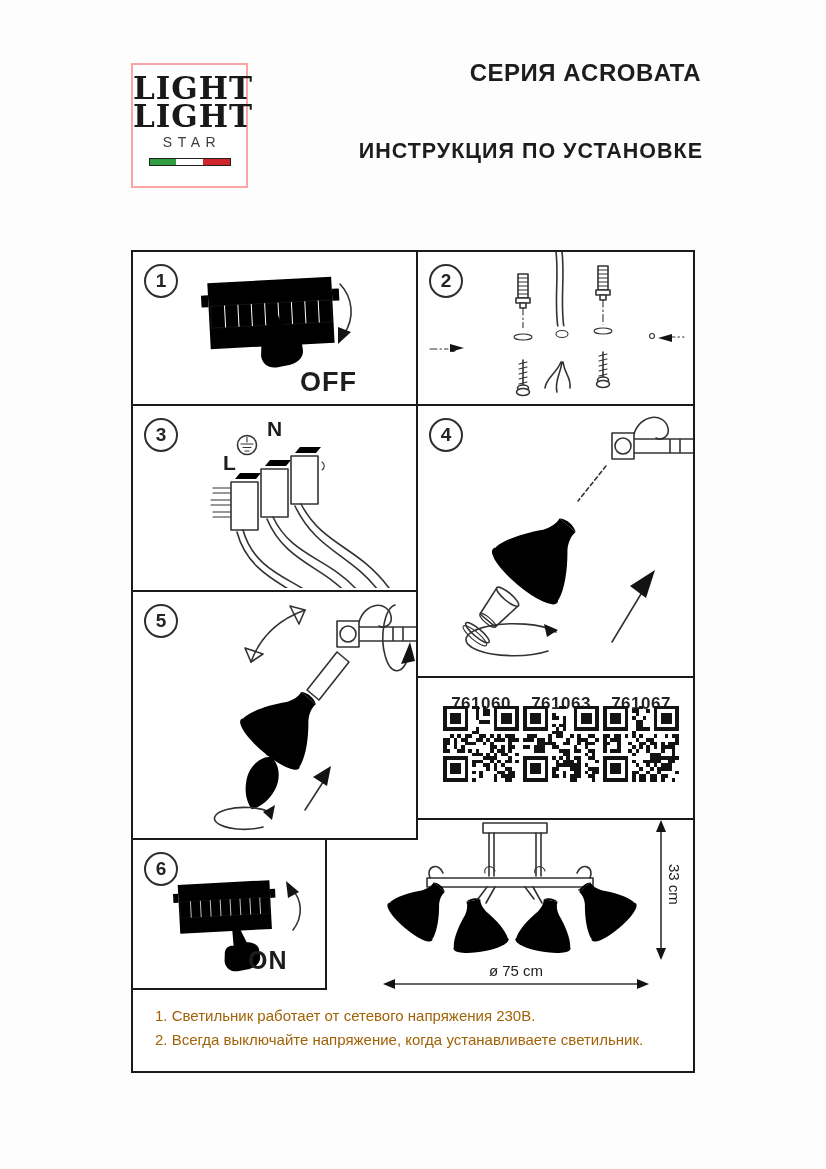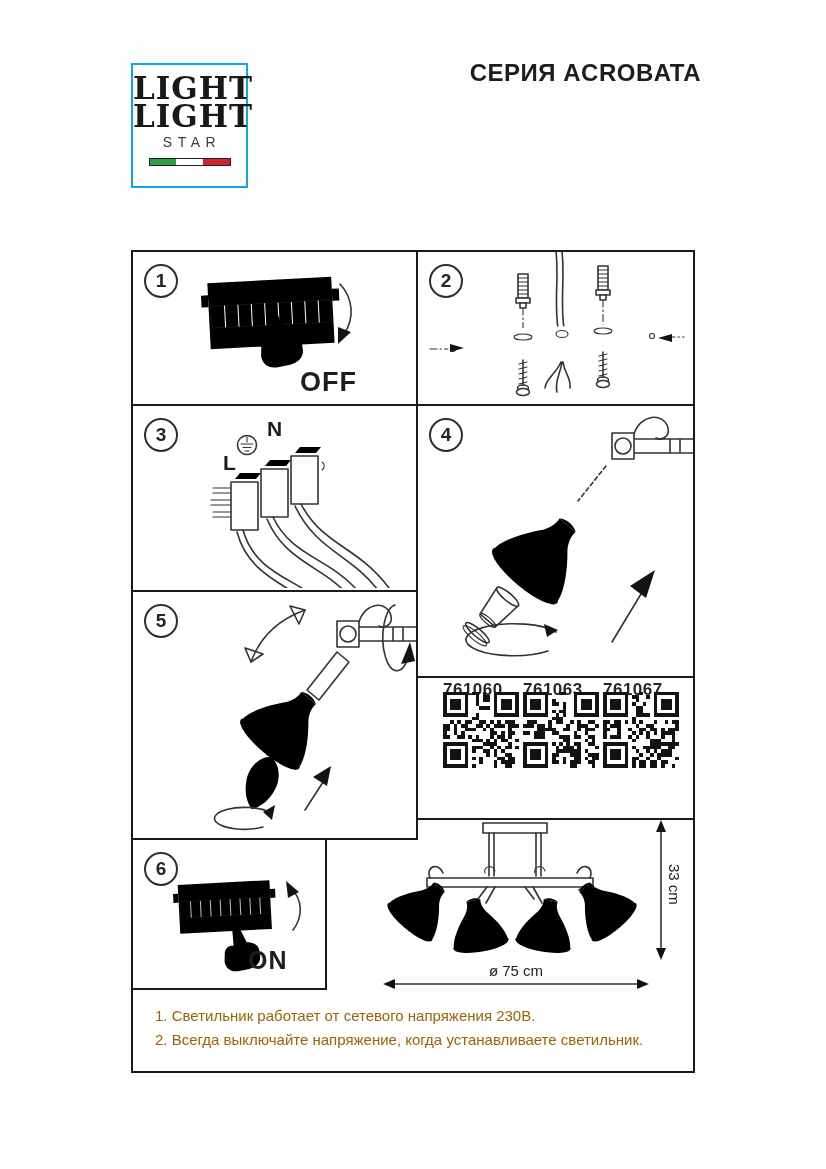--- a/index.html
+++ b/index.html
@@ -1,20 +1,20 @@
 <!DOCTYPE html>
 <html><head>
 <meta charset="utf-8">
 <style>
   html,body{margin:0;padding:0;background:#e8e8e8;}
   .page{position:relative;width:826px;height:1169px;background:#fdfdfd;
         font-family:"Liberation Sans",sans-serif;color:#1d1d1b;overflow:hidden;}
   
   .logo-box{position:absolute;left:131px;top:63px;width:117px;height:125px;
-            border:2px solid #0ea5e9;box-sizing:border-box;background:#fff;text-align:center;}
+            border:2px solid #fca5a5;box-sizing:border-box;background:#fff;text-align:center;}
   .logo-light,.logo-star{font-family:"DejaVu Serif",serif;font-weight:bold;
             font-size:31px;line-height:28px;letter-spacing:1px;color:#191919;}
   .logo-light{margin-top:9px;}
   .logo-group{font-size:14px;letter-spacing:5.5px;margin-top:4px;margin-left:5px;color:#3c3c3c;}
   .logo-flag{display:flex;width:82px;height:8px;margin:8px auto 0;border:1px solid #222;box-sizing:border-box;}
   .logo-flag span{flex:1;}
   .hdr-series{position:absolute;right:125px;top:60px;text-align:right;
             font-weight:bold;font-size:24px;line-height:25px;letter-spacing:0.5px;}
   .hdr-title{position:absolute;right:123px;top:139px;text-align:right;
             font-weight:bold;font-size:21.5px;line-height:25px;letter-spacing:1px;}
@@ -37,21 +37,21 @@
   .panel svg{position:absolute;left:0;top:0;}
   
   .draw path,.draw line,.draw rect,.draw ellipse,.draw circle,.draw polyline
      {stroke:#333;fill:none;stroke-width:1.6;stroke-linecap:round;stroke-linejoin:round;}
   .draw .fw{fill:#fff;} .draw .blk{fill:#131313;stroke:none;} .draw .thin{stroke-width:1.1;}
   .draw text{stroke:none;fill:#1d1d1b;font-family:"Liberation Sans",sans-serif;}
   .biglabel{font-size:27px;font-weight:bold;letter-spacing:1px;}
   .wlabel{font-size:21px;font-weight:bold;}
   .dimlabel{font-size:15px;}
   
-  .qr-item{position:absolute;top:2px;width:76px;text-align:left;}
+  .qr-item{position:absolute;top:16px;width:76px;text-align:center;}
   .qr-label{font-size:17px;font-weight:bold;letter-spacing:0.5px;color:#242424;}
   .qr-box{width:70px;height:70px;margin:9px auto 0;}
   
   .notes{position:absolute;left:22px;top:752px;font-size:15px;line-height:24px;color:#a16207;}
 </style>
 </head>
 <body>
 
 <div class="page">
 
@@ -131,20 +131,21 @@
       <span style="background-color: rgb(47, 158, 65);"></span>
         <span style="background-color: rgb(255, 255, 255);"></span>
         <span style="background-color: rgb(208, 37, 44);"></span>
     </div>
   </div>
 
   <div class="hdr-series">
     <div>СЕРИЯ ACROBATA</div>
   </div>
   <div class="hdr-title">
+    <div>ИНСТРУКЦИЯ ПО УСТАНОВКЕ</div>
   </div>
 
   <div class="sheet">
 
     <div class="panel p1 bR bB">
       <div class="badge">1</div>
       <svg class="draw" width="283" height="150" viewBox="0 0 283 150">
         <g transform="translate(76,30) rotate(-3,62,32)">
             <use href="#breaker"></use>
           </g>

